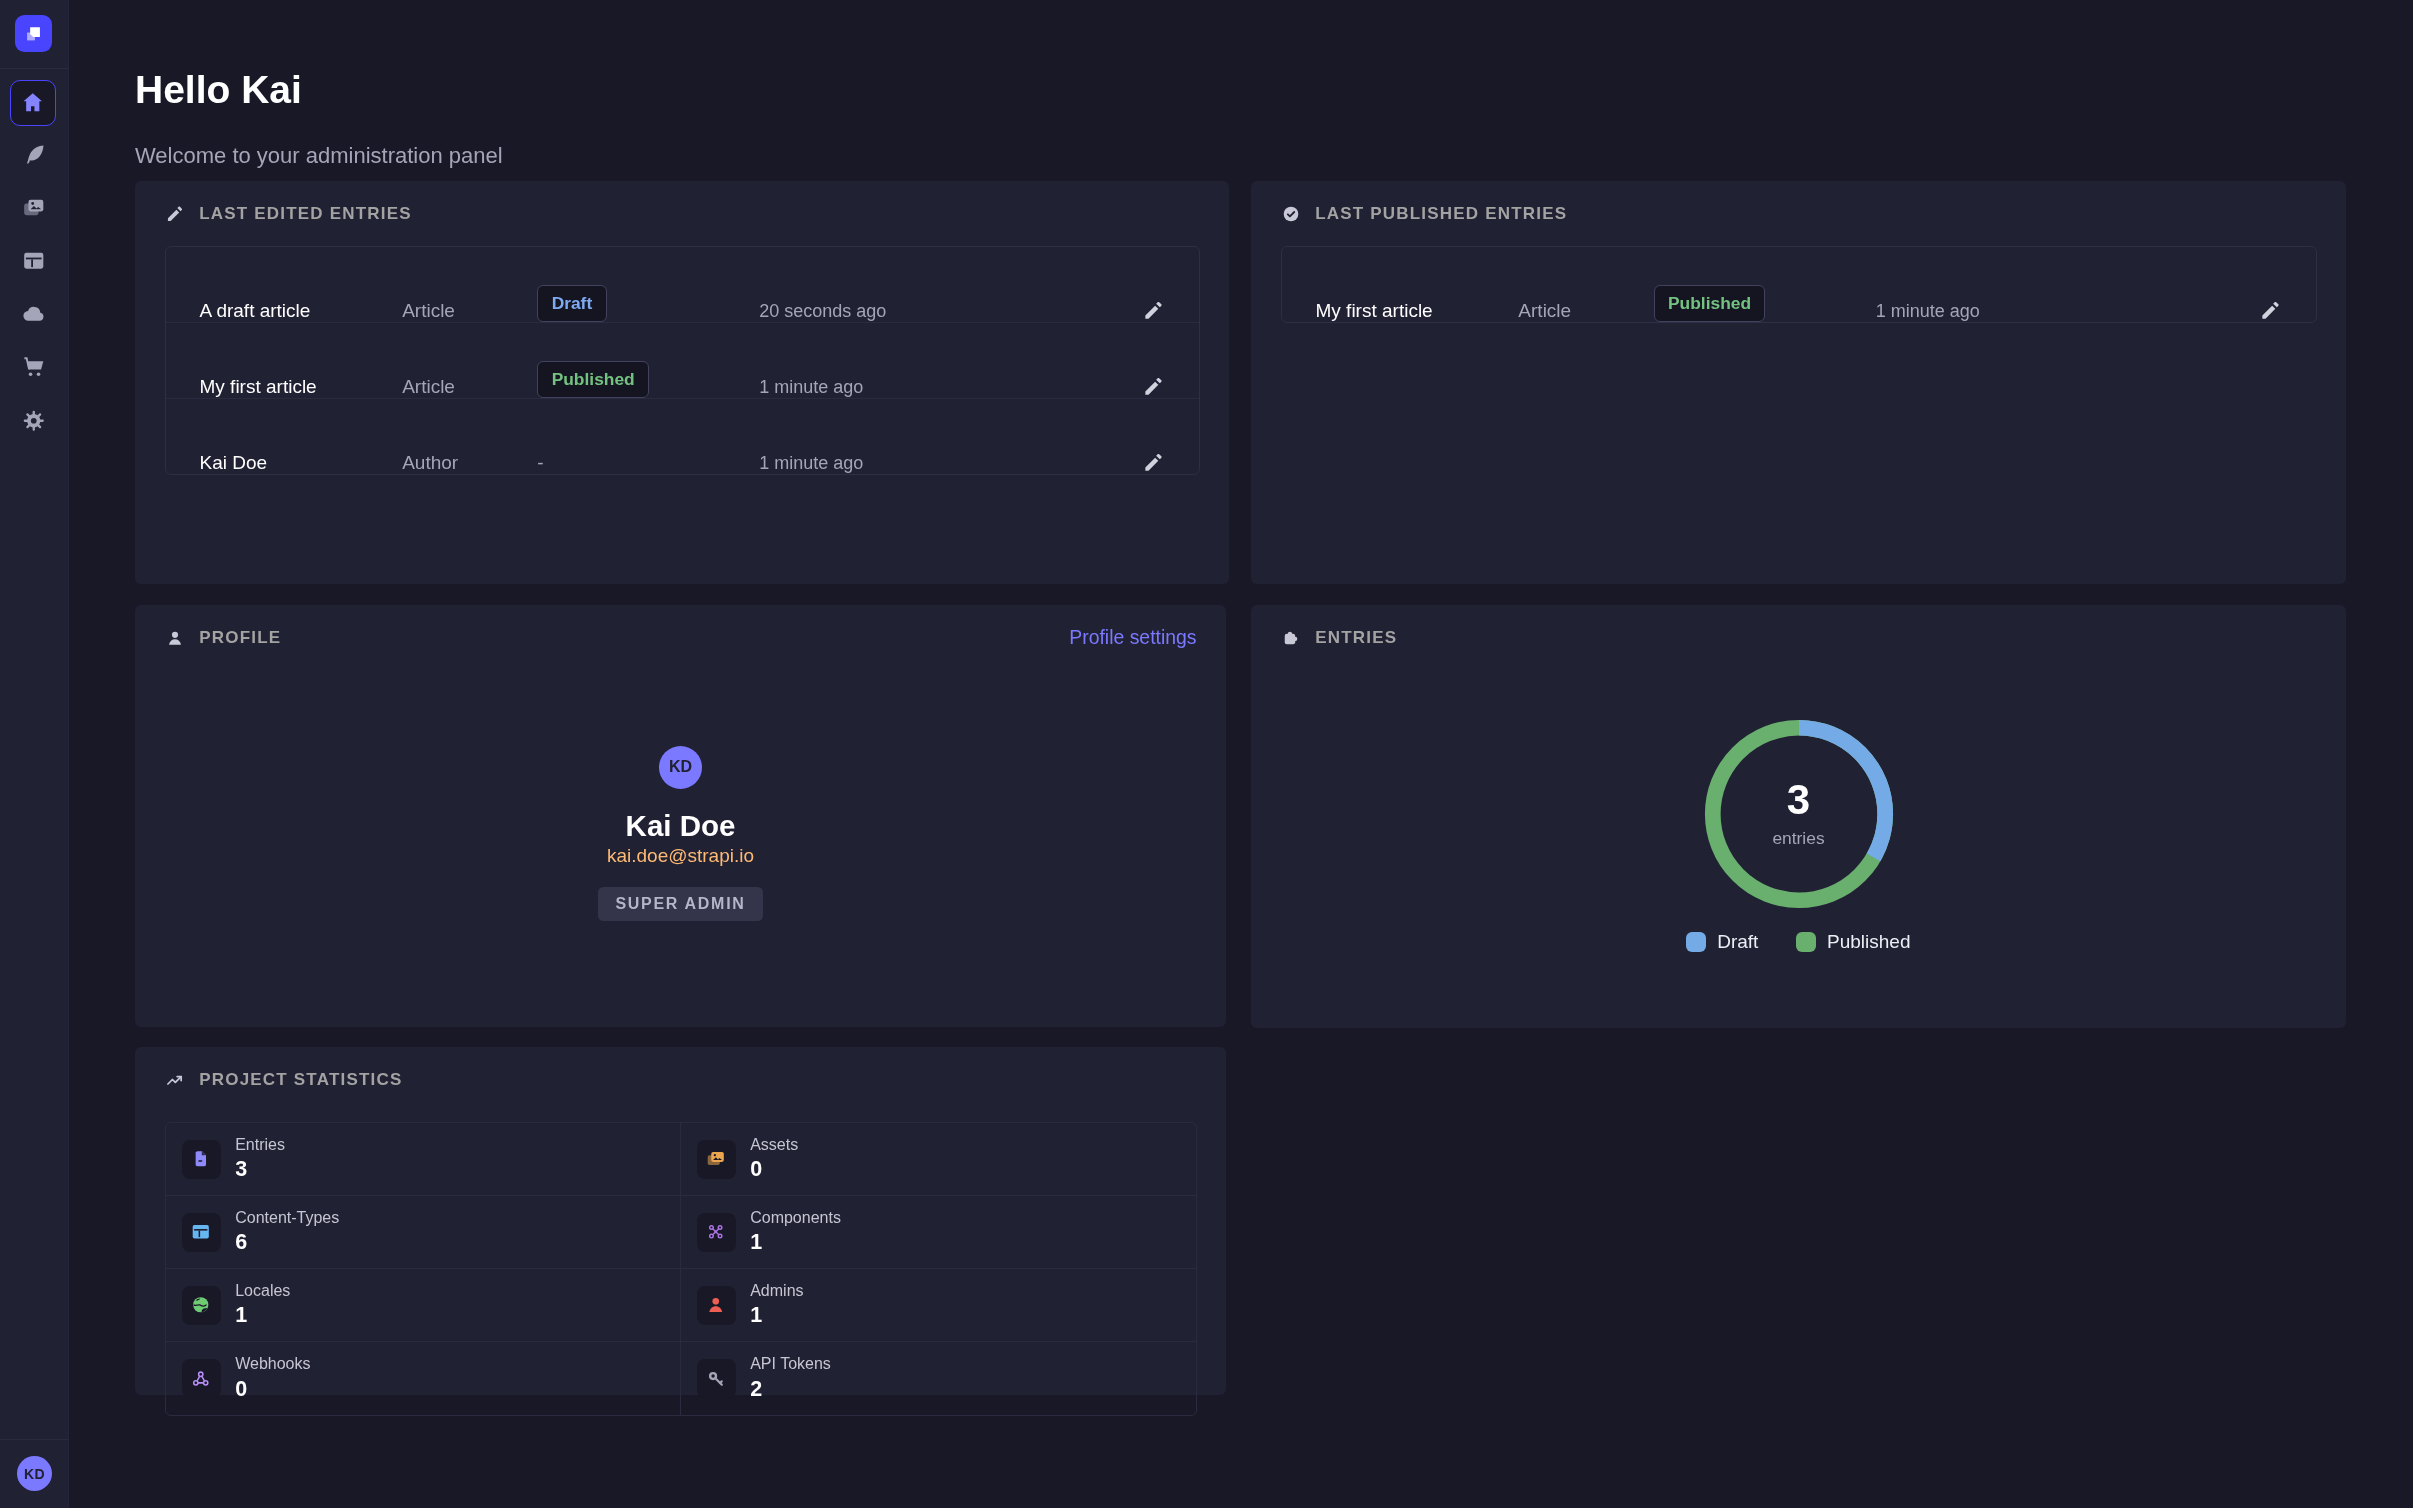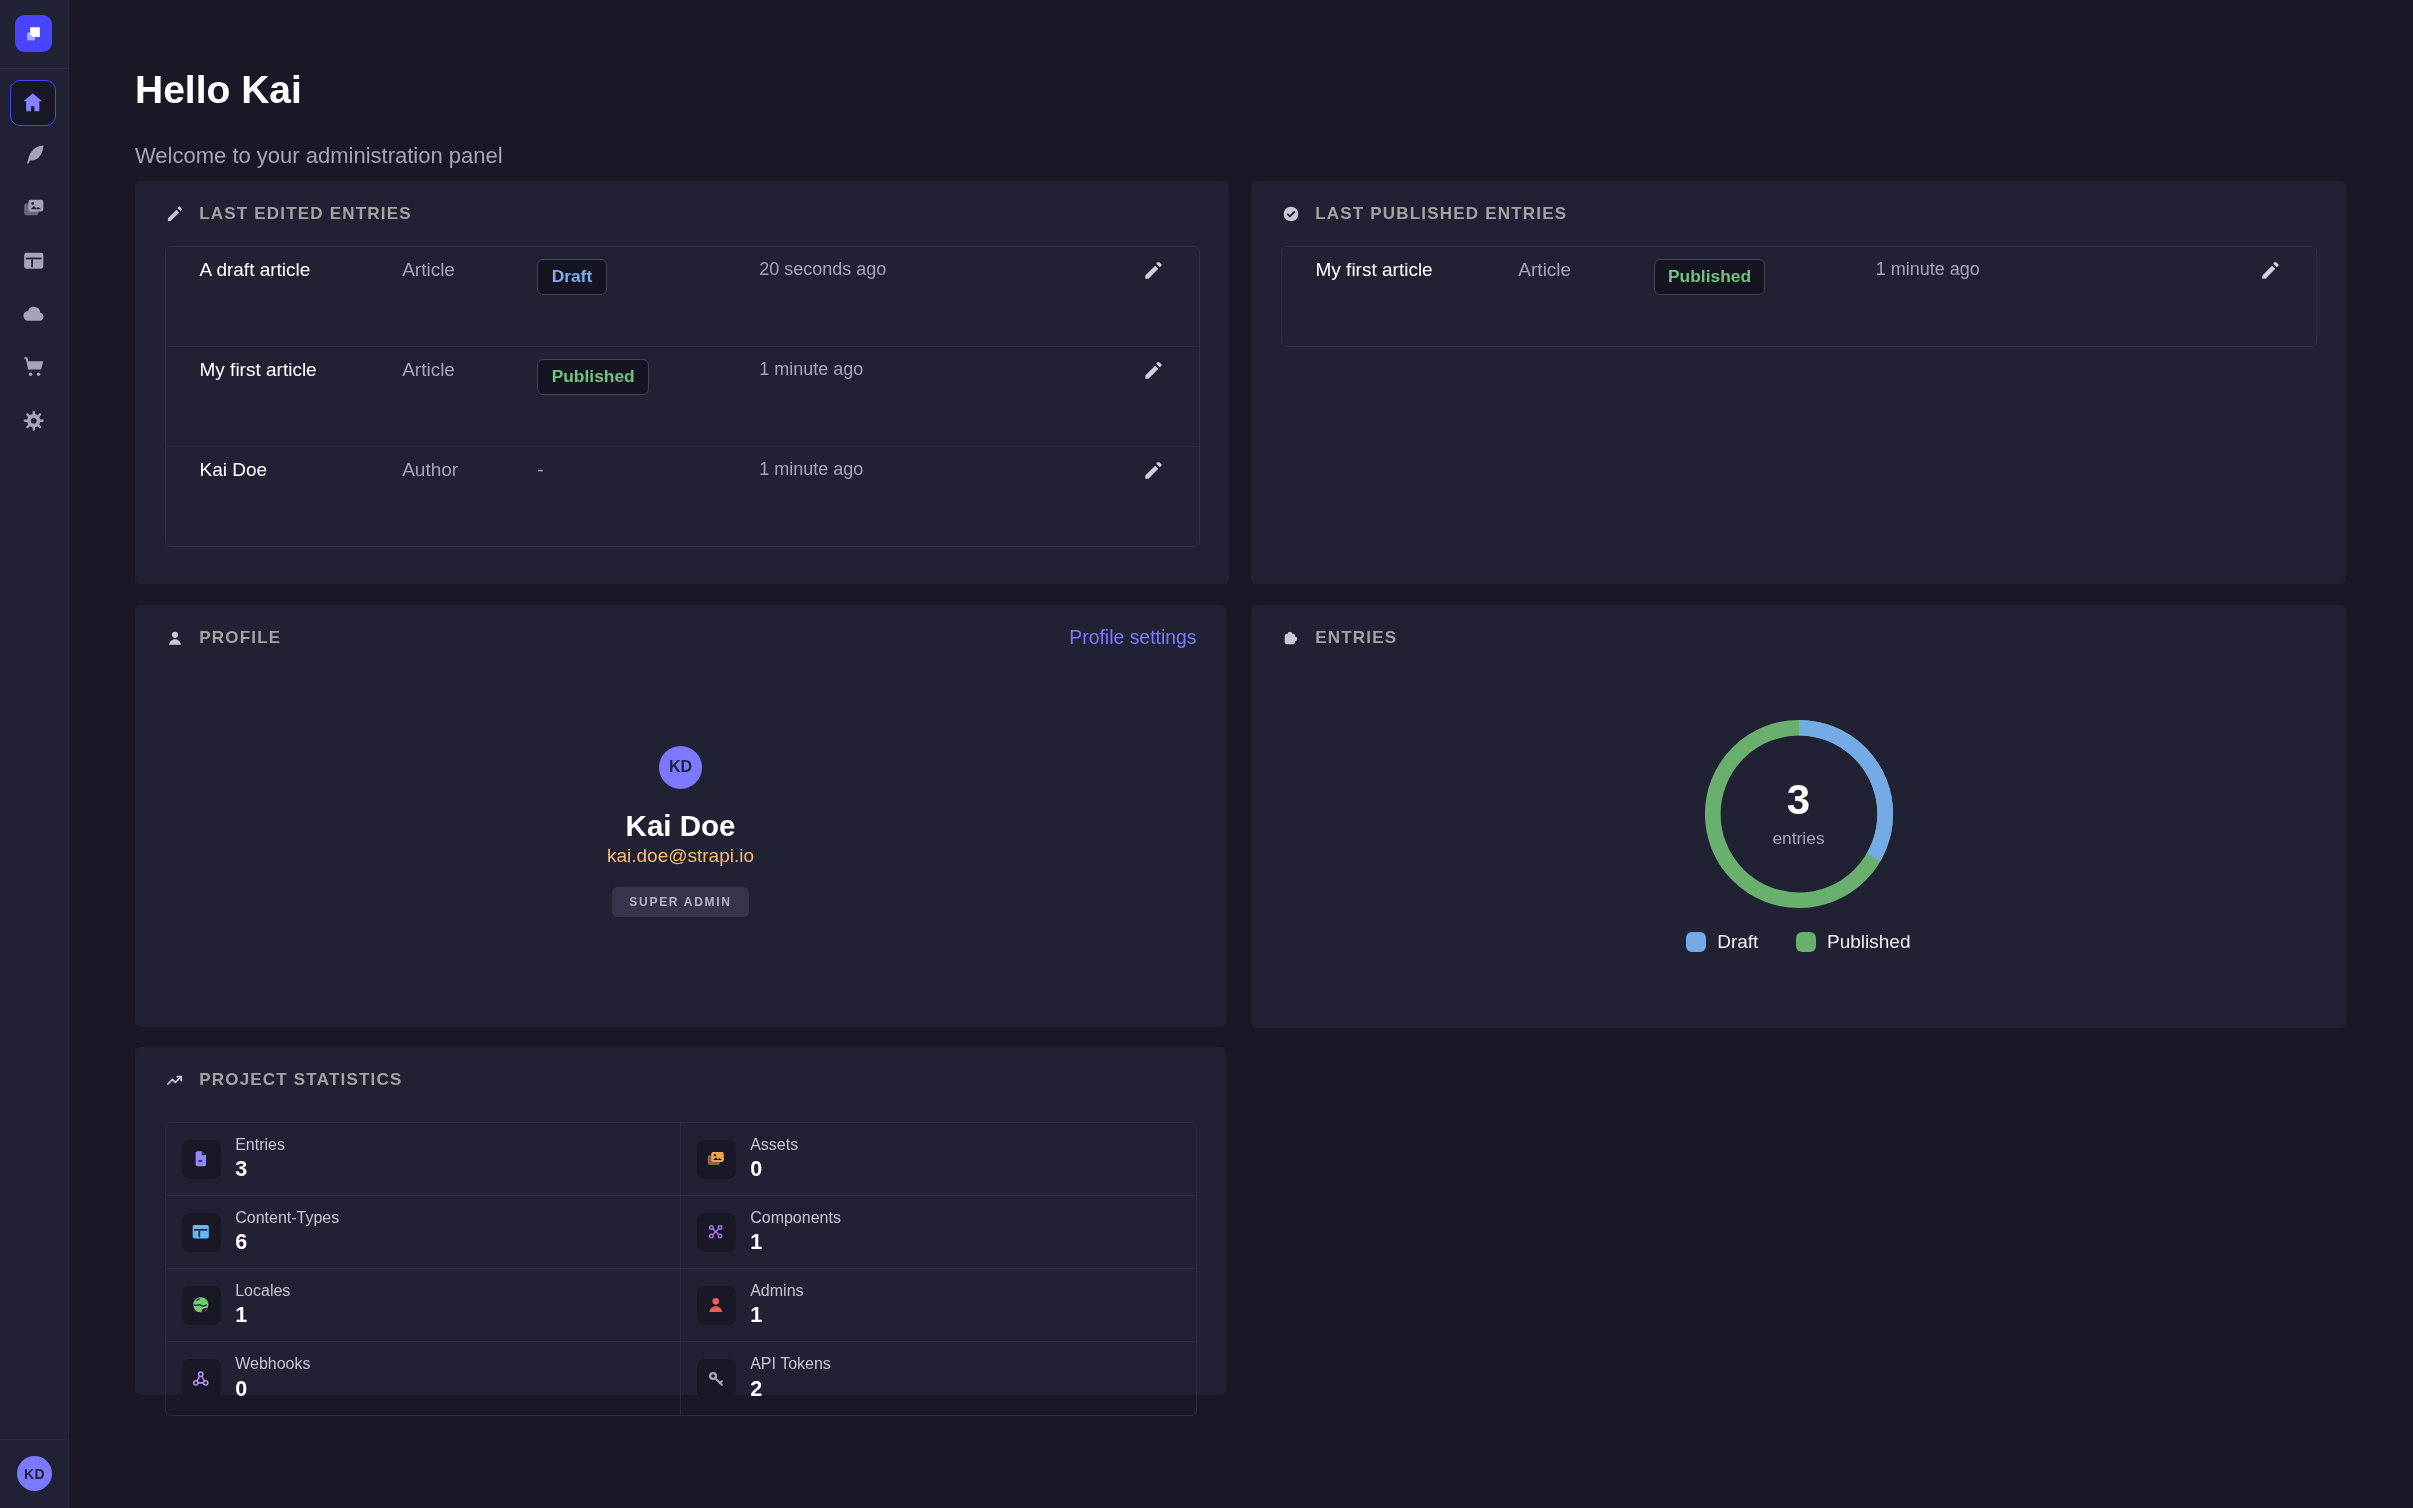--- a/index.html
+++ b/index.html
@@ -33,41 +33,41 @@
   .card-c{left:135px;top:605px;width:1091px;height:422px;}
   .card-d{left:1251px;top:605px;width:1095px;height:423px;}
   .card-e{left:135px;top:1047px;width:1091px;height:348px;}
 
   .card-head{display:flex;align-items:center;gap:14.7px;height:25.5px;color:#c8c8d6;}
   .card-title{font-size:17px;font-weight:600;letter-spacing:1.2px;color:#a3a3a3;}
   .head-link{margin-left:auto;font-size:19.4px;color:#7b79ff;cursor:pointer;text-align:right;}
 
   
   .panel-table{margin-top:19px;border:0.7px solid #2e2e44;border-radius:6px;overflow:hidden;}
-  .t-row{display:flex;align-items:flex-start;height:75px;padding:12px 34px;}
+  .t-row{display:flex;align-items:flex-end;height:75px;padding:0 34px;}
   .t-row + .t-row{border-top:0.7px solid #2b2b40;}
   .t-name{width:21%;font-size:19px;font-weight:500;color:#fff;}
   .t-type{width:14%;font-size:19px;color:#a5a5ba;}
   .t-status{width:23%;}
   .t-time{flex:1;font-size:18px;color:#a5a5ba;}
   .t-edit{margin-left:auto;color:#d2d2df;cursor:pointer;display:flex;align-items:center;}
 
   .badge{display:inline-block;padding:6.7px 13.4px;border-radius:6px;border:0.7px solid #42425f;
          background:#151521;font-size:17.4px;font-weight:bold;}
   .badge.draft{color:#7faaf3;}
   .badge.published{color:#74c281;}
   .badge.plain{border:none;background:none;padding:0;font-weight:400;color:#a5a5ba;font-size:19px;}
 
   
   .profile-body{display:flex;flex-direction:column;align-items:center;}
   .profile-avatar{margin-top:95px;width:43px;height:43px;border-radius:50%;background:#7b79ff;
                   color:#212134;font-weight:bold;font-size:16px;display:flex;align-items:center;justify-content:center;}
   .profile-name{margin-top:20px;font-size:29.5px;font-weight:bold;color:#fff;}
   .profile-email{margin-top:2px;font-size:19px;color:#fdba74;}
-  .profile-role{margin-top:20px;background:#34344a;color:#b6b6c9;font-size:12px;font-weight:600;
+  .profile-role{margin-top:20px;background:#34344a;color:#b6b6c9;font-size:16px;font-weight:600;
                 letter-spacing:1.7px;padding:8px 17.4px;border-radius:5.4px;}
 
   
   .donut-wrap{position:absolute;left:50%;top:111px;width:196px;height:196px;transform:translateX(-50%);}
   .donut-center{position:absolute;inset:0;display:flex;flex-direction:column;align-items:center;justify-content:center;}
   .donut-value{font-size:42px;font-weight:bold;color:#fff;line-height:1;}
   .donut-label{margin-top:6.7px;font-size:17.4px;color:#a5a5ba;}
   .legend{position:absolute;left:0;right:0;top:326px;display:flex;justify-content:center;gap:38px;}
   .legend-item{display:flex;align-items:center;gap:10.7px;}
   .legend-swatch{width:20px;height:20px;border-radius:6px;}

